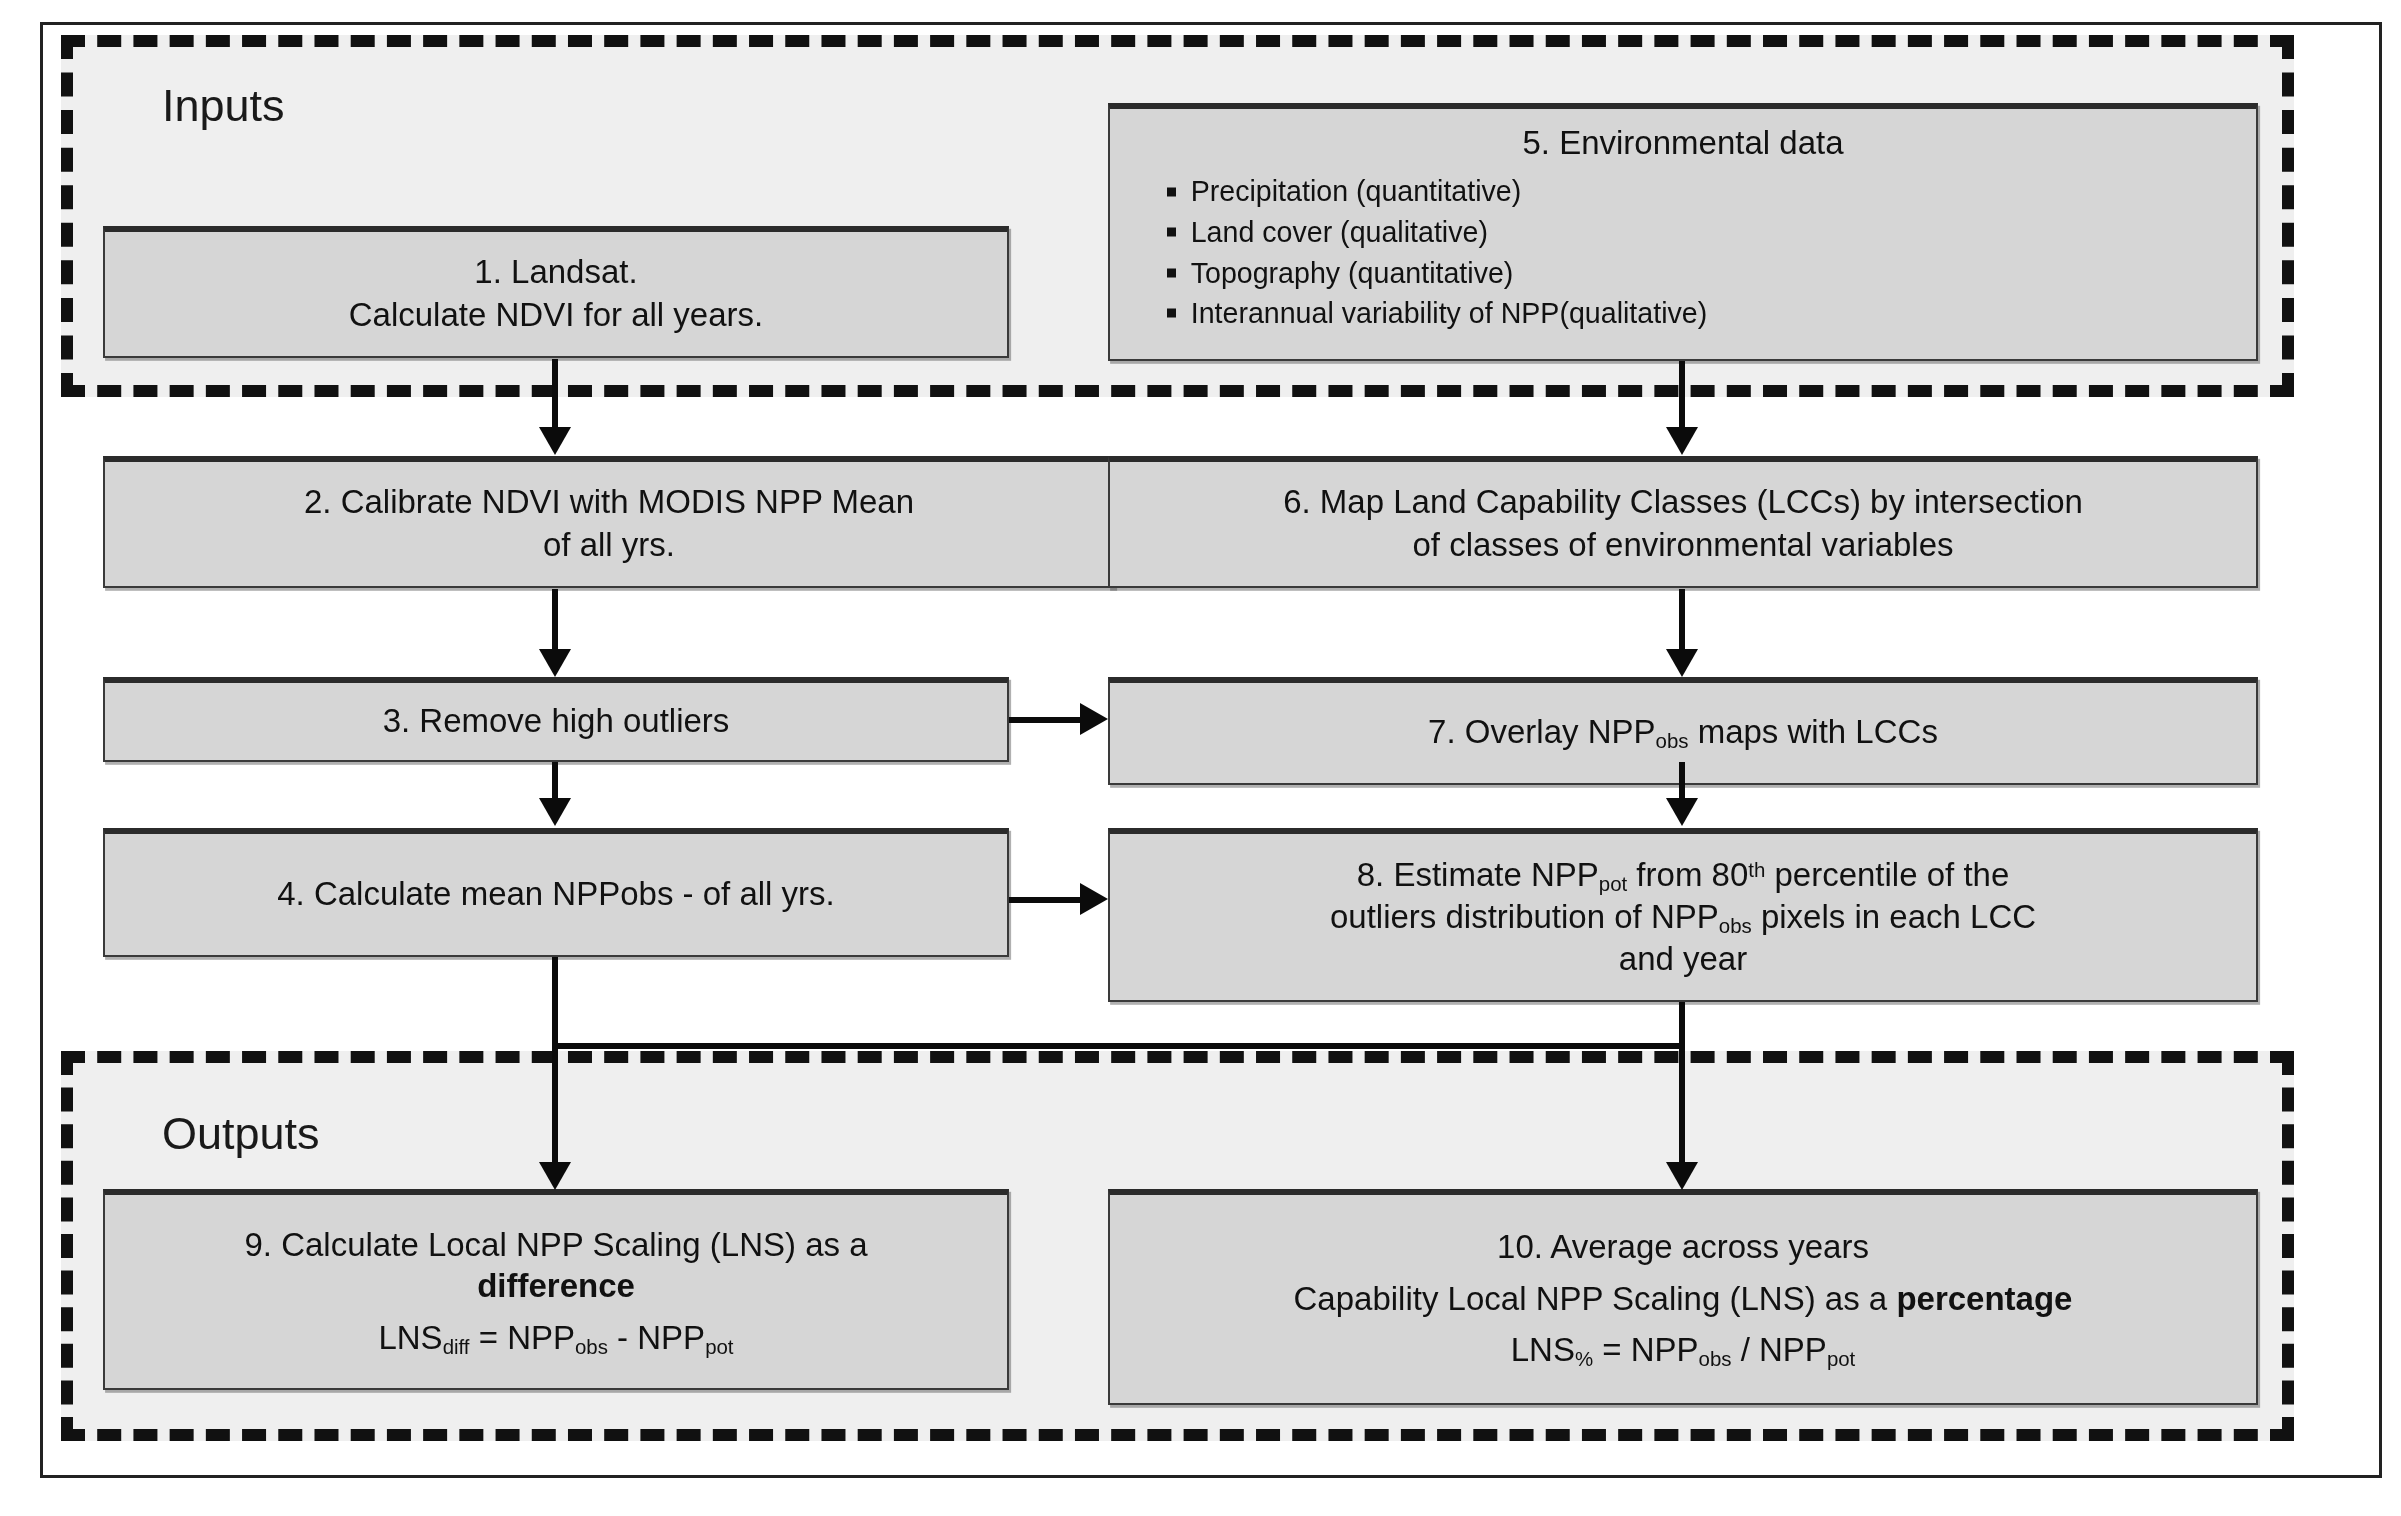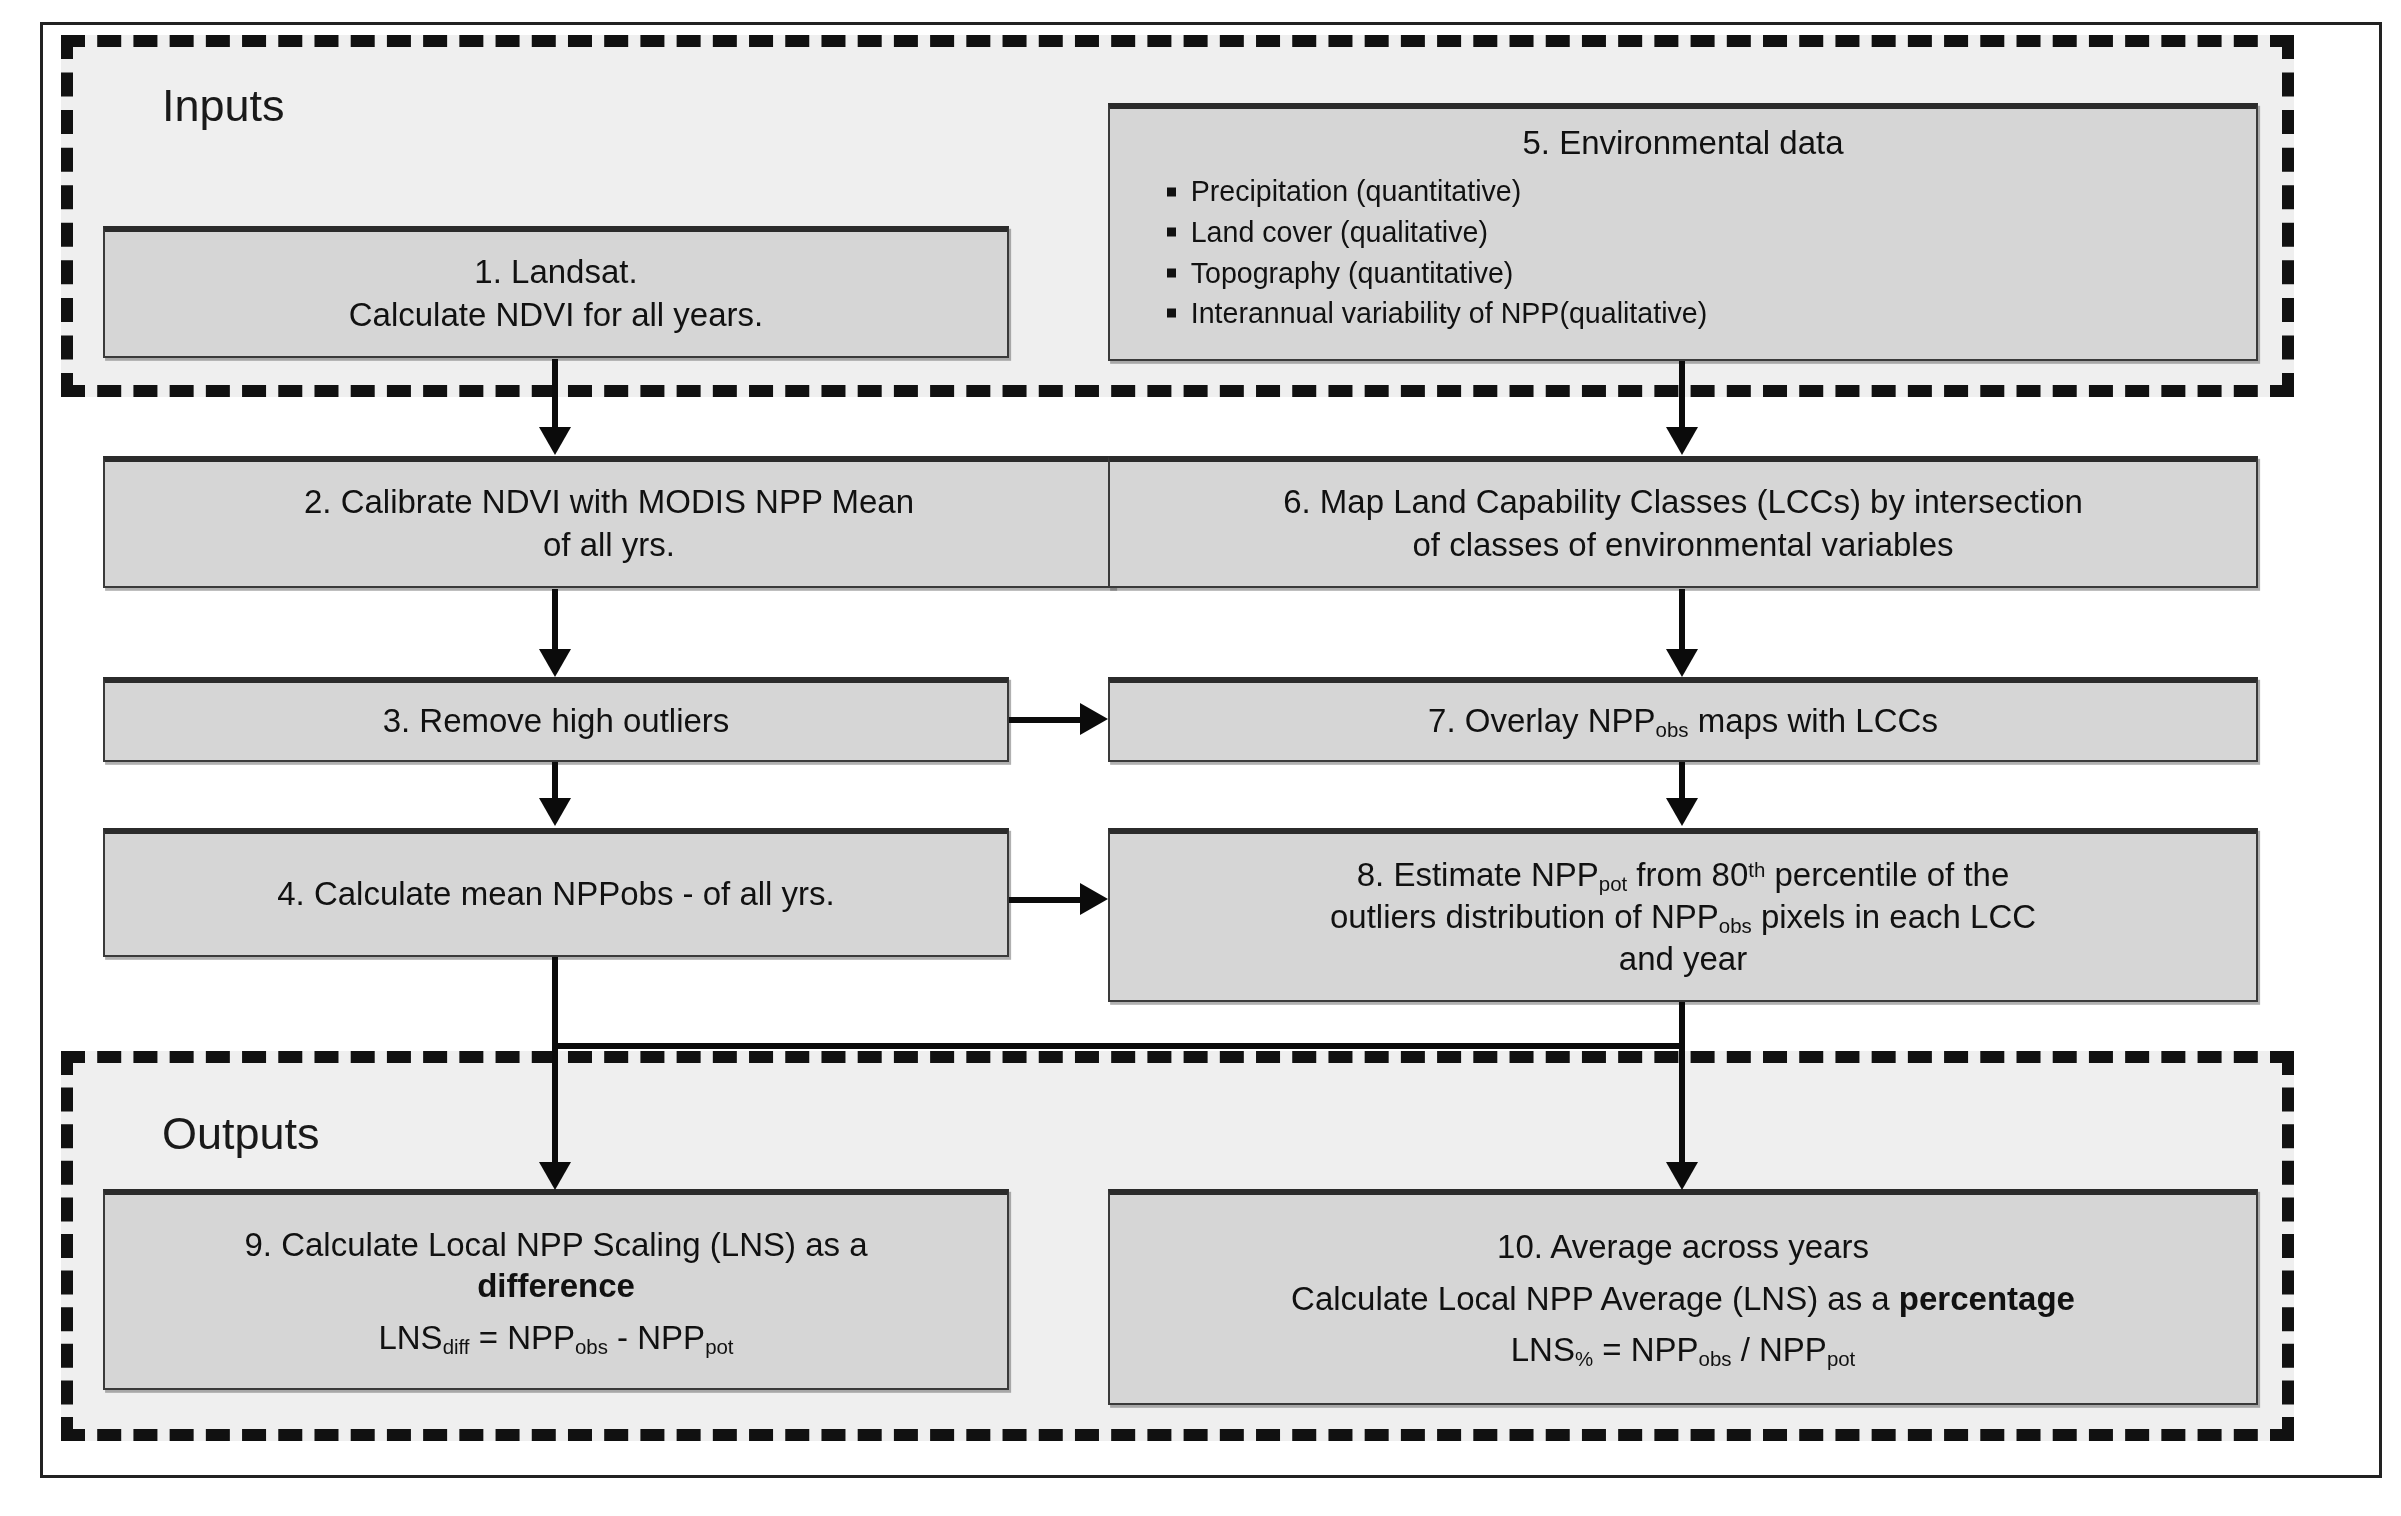--- a/index.html
+++ b/index.html
@@ -149,21 +149,21 @@
 
   <div class="box" style="left:1108px; top:456px; width:1150px; height:132px;">
     <span class="ln">6. Map Land Capability Classes (LCCs) by intersection</span>
     <span class="ln">of classes of environmental variables</span>
   </div>
 
   <div class="box" style="left:103px; top:677px; width:906px; height:85px;">
     <span class="ln">3. Remove high outliers</span>
   </div>
 
-  <div class="box" style="left:1108px; top:677px; width:1150px; height:85px;">
+  <div class="box" style="left:1108px; top:677px; width:1150px; height:108px;">
     <span class="ln"><span>7. Overlay NPP</span><sub>obs</sub><span> maps with LCCs</span></span>
   </div>
 
   <div class="box" style="left:103px; top:828px; width:906px; height:129px;">
     <span class="ln">4. Calculate mean NPPobs - of all yrs.</span>
   </div>
 
   <div class="box tight" style="left:1108px; top:828px; width:1150px; height:174px;">
     <span class="ln"><span>8. Estimate NPP</span><sub>pot</sub><span> from 80</span><sup>th</sup><span> percentile of the</span></span>
     <span class="ln"><span>outliers distribution of NPP</span><sub>obs</sub><span> pixels in each LCC</span></span>
@@ -174,21 +174,21 @@
   <div class="group-label" style="left:162px; top:1108px;">Outputs</div>
 
   <div class="box tight" style="left:103px; top:1189px; width:906px; height:201px;">
     <span class="ln">9. Calculate Local NPP Scaling (LNS) as a</span>
     <span class="ln b">difference</span>
     <span class="ln" style="margin-top:9.8px;"><span>LNS</span><sub>diff</sub><span> = NPP</span><sub>obs</sub><span> - NPP</span><sub>pot</sub></span>
   </div>
 
   <div class="box tight" style="left:1108px; top:1189px; width:1150px; height:216px;">
     <span class="ln" style="margin-bottom:9.8px;">10. Average across years</span>
-    <span class="ln"><span>Calculate Local NPP Average (LNS) as a </span><span class="b">percentage</span></span>
+    <span class="ln"><span>Capability Local NPP Scaling (LNS) as a </span><span class="b">percentage</span></span>
     <span class="ln" style="margin-top:9.8px;"><span>LNS</span><sub>%</sub><span> = NPP</span><sub>obs</sub><span> / NPP</span><sub>pot</sub></span>
   </div>
 
   <div class="vline" style="left:552px; top:359px; height:70px;"></div>
   <div class="arrow-down" style="left:539px; top:427px;"></div>
 
   <div class="vline" style="left:1679px; top:361px; height:68px;"></div>
   <div class="arrow-down" style="left:1666px; top:427px;"></div>
 
   <div class="vline" style="left:552px; top:589px; height:61px;"></div>

